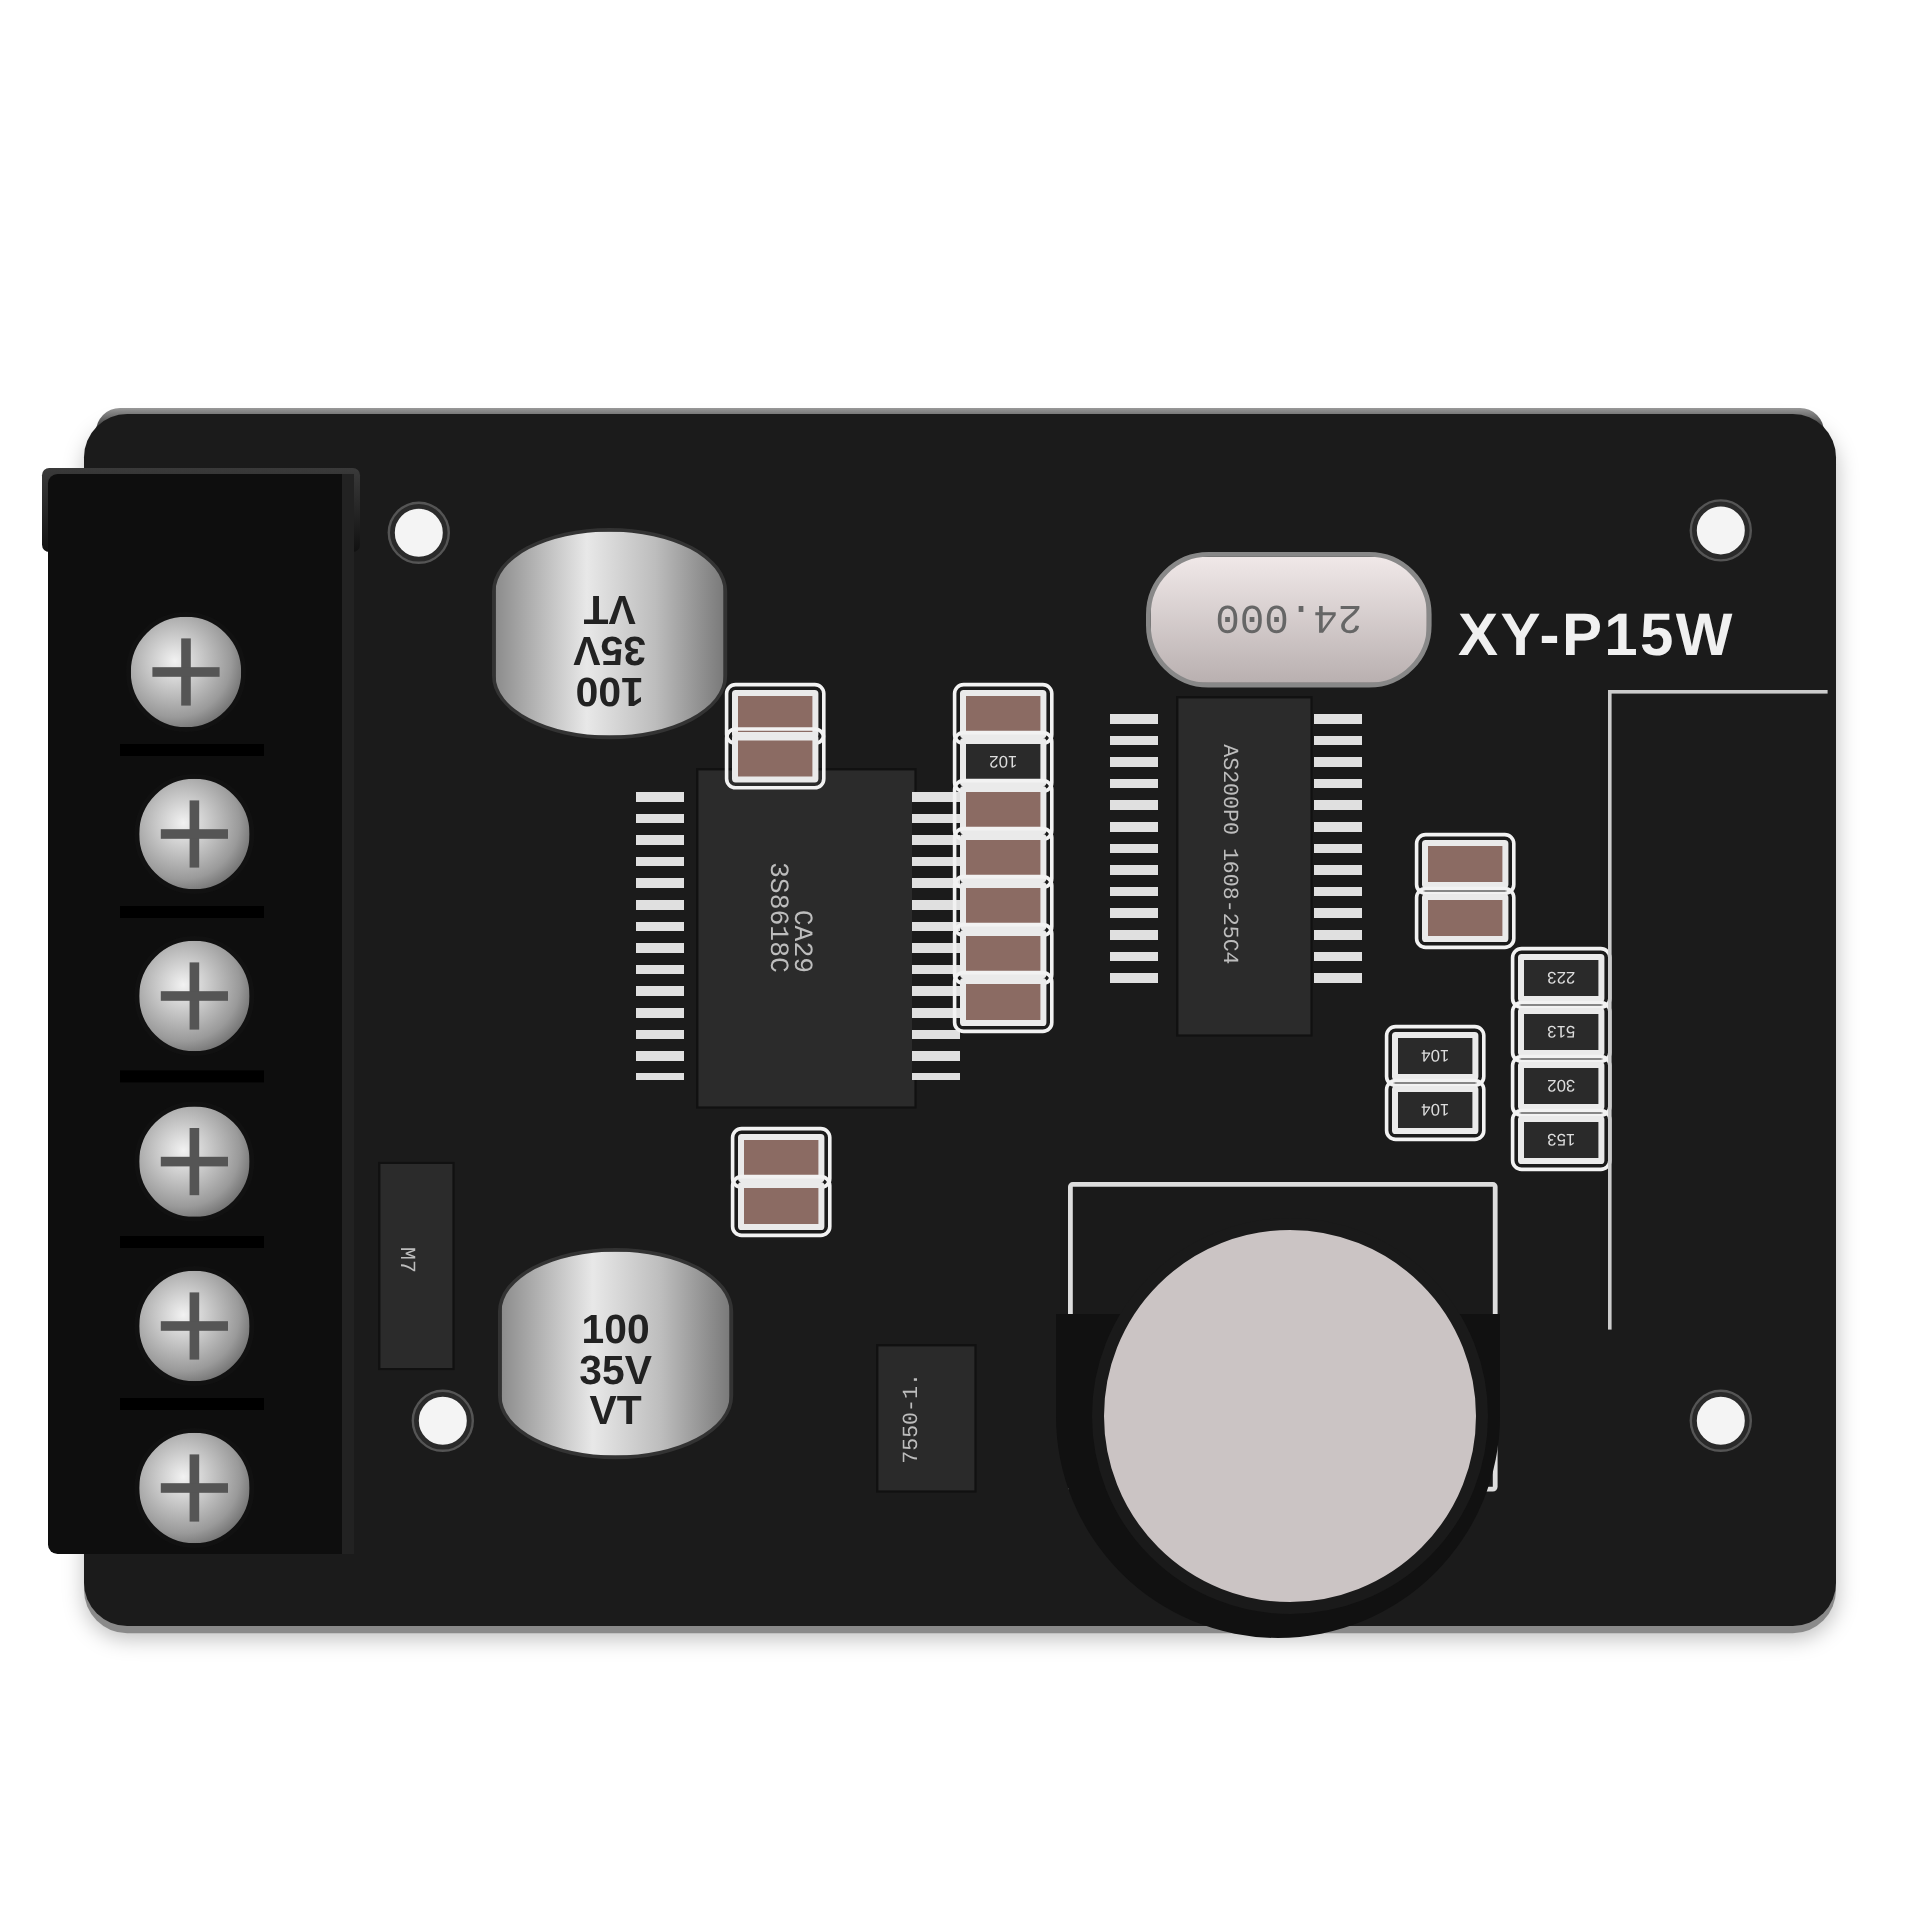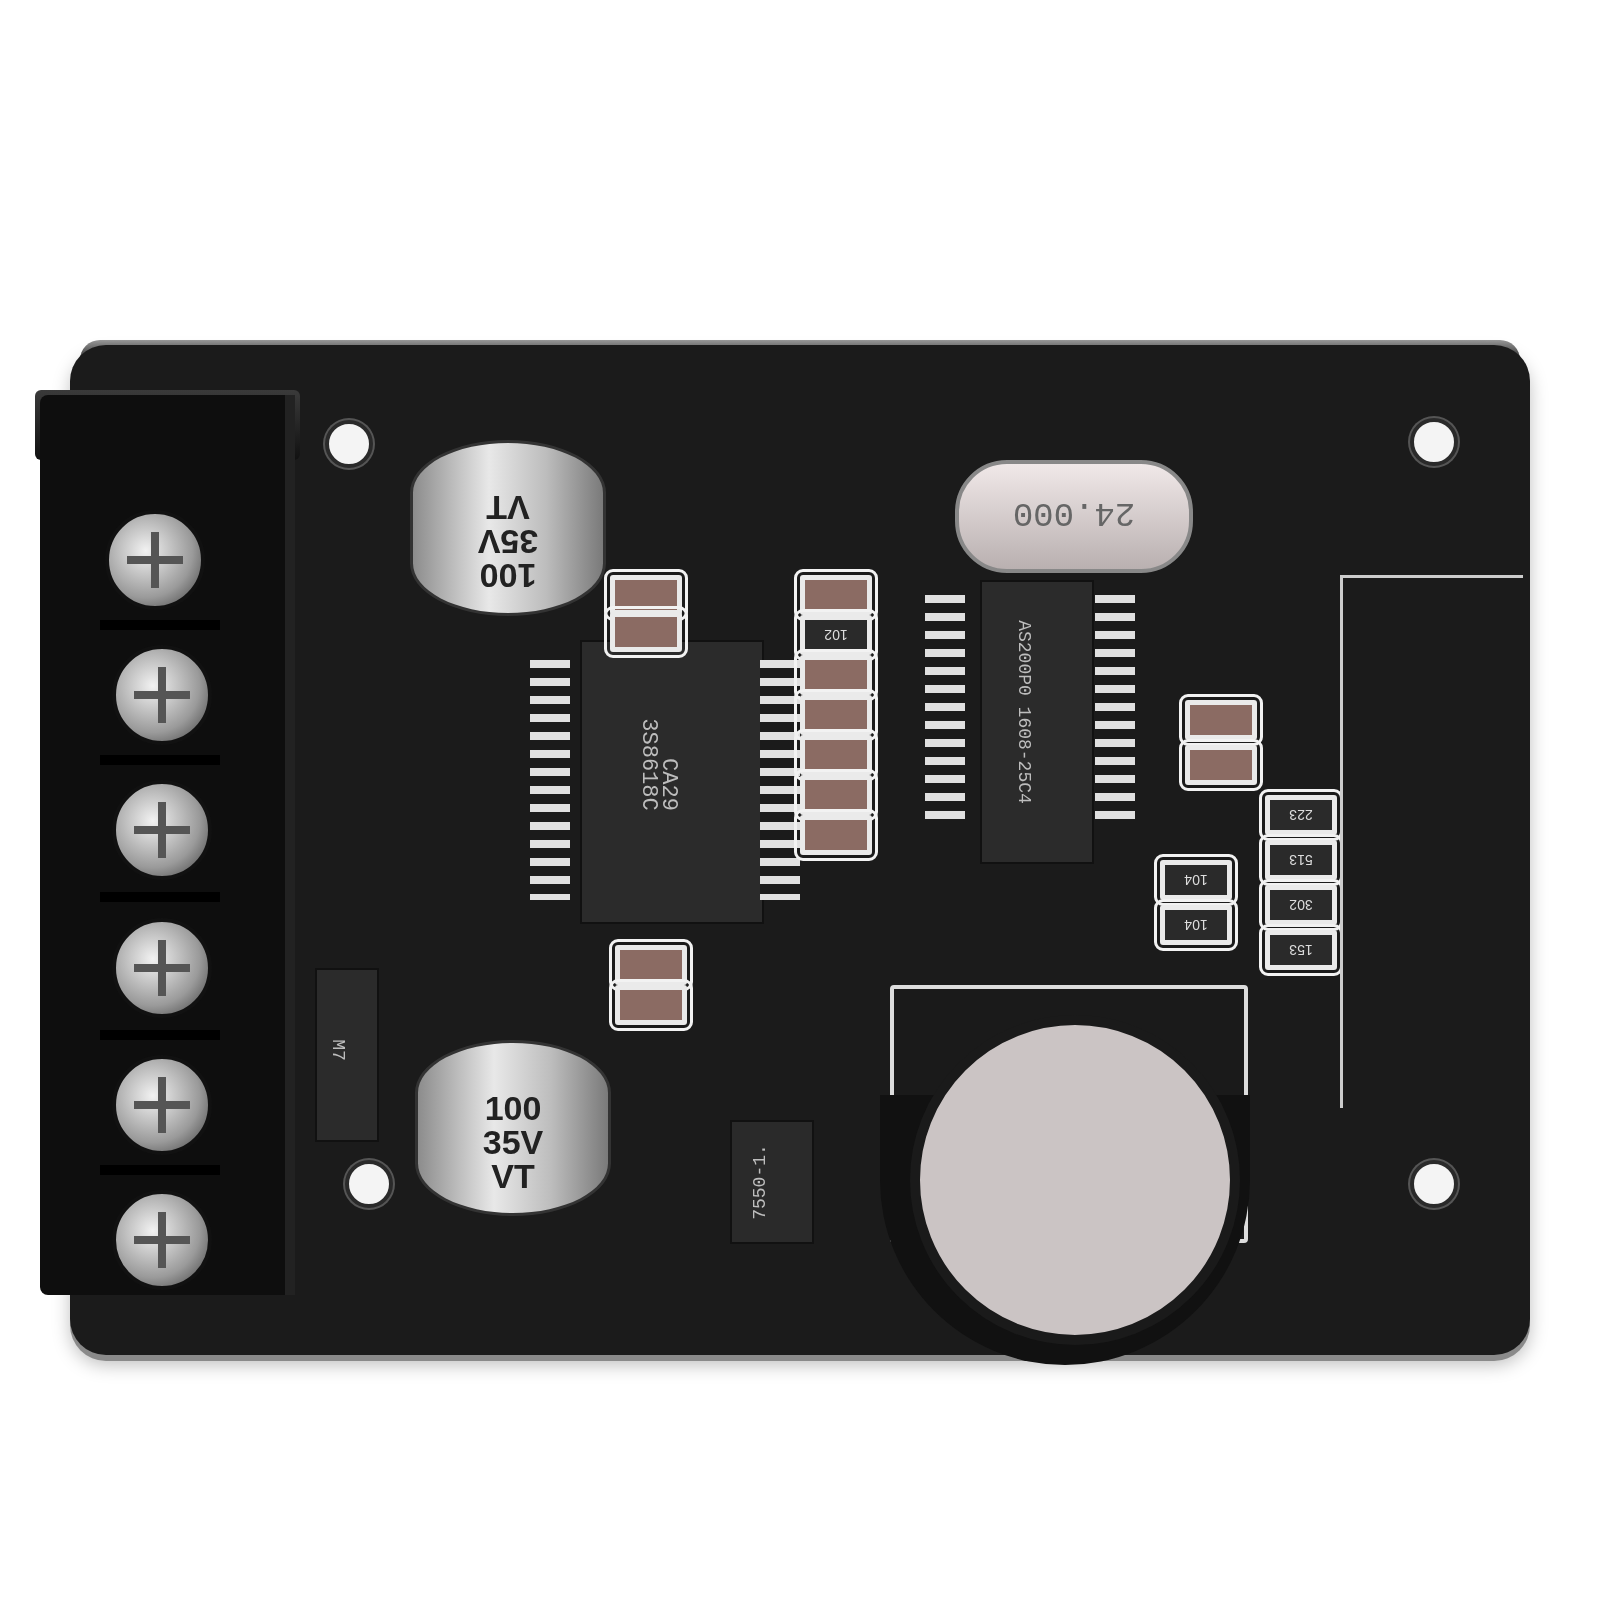--- a/index.html
+++ b/index.html
@@ -84,20 +84,21 @@
   <div class="pins" style="left:925px;top:595px;height:230px"></div>
   <div class="ic" style="left:980px;top:580px;width:110px;height:280px">
     <div class="ic-label" style="left:-50px;top:120px;transform:rotate(90deg);font-size:18px">AS200P0 1608-25C4</div>
   </div>
   <div class="pins" style="left:1095px;top:595px;height:230px"></div>
 
   <div class="crystal">
     <div class="crystal-text">24.000</div>
   </div>
 
+  <div class="silk" style="left:1215px;top:500px;font-size:50px">XY-P15W</div>
 
   <div class="smd" style="left:800px;top:575px"></div>
   <div class="smd blk" style="left:800px;top:615px">
       <div class="smd-label">102</div>
     </div>
   <div class="smd" style="left:800px;top:655px"></div>
   <div class="smd" style="left:800px;top:695px"></div>
   <div class="smd" style="left:800px;top:735px"></div>
   <div class="smd" style="left:800px;top:775px"></div>
   <div class="smd" style="left:800px;top:815px"></div>

